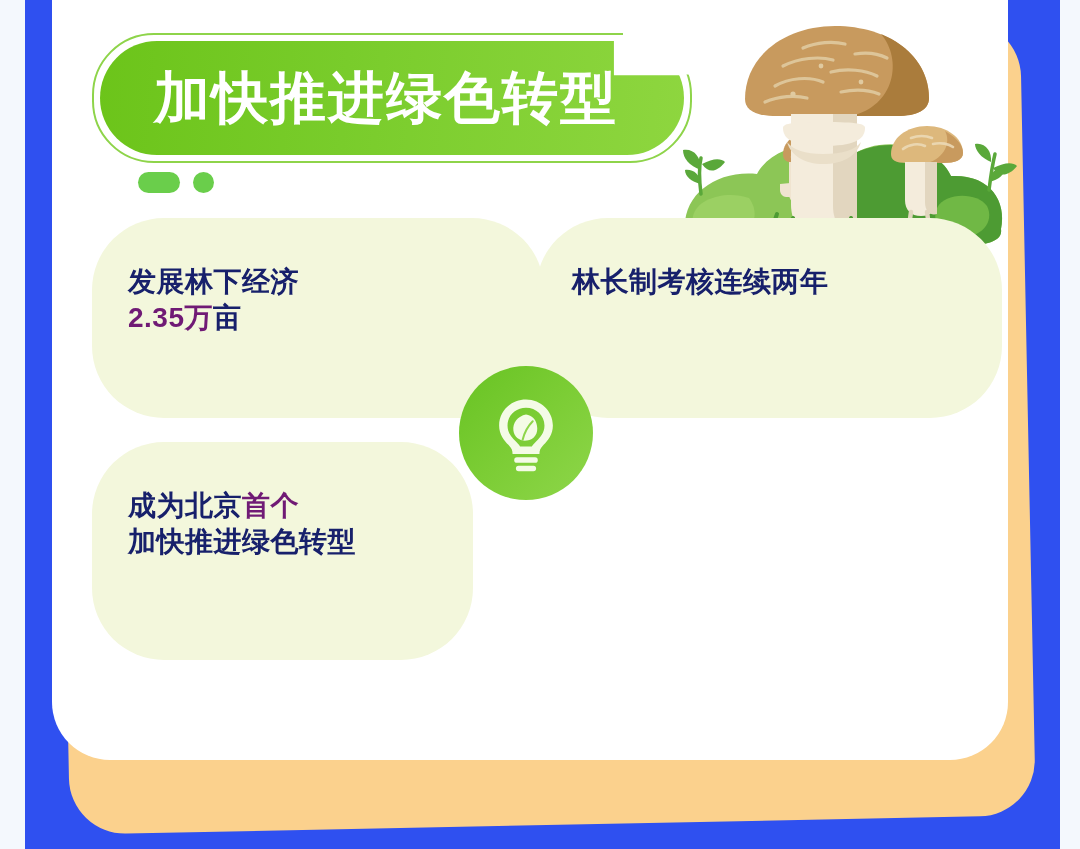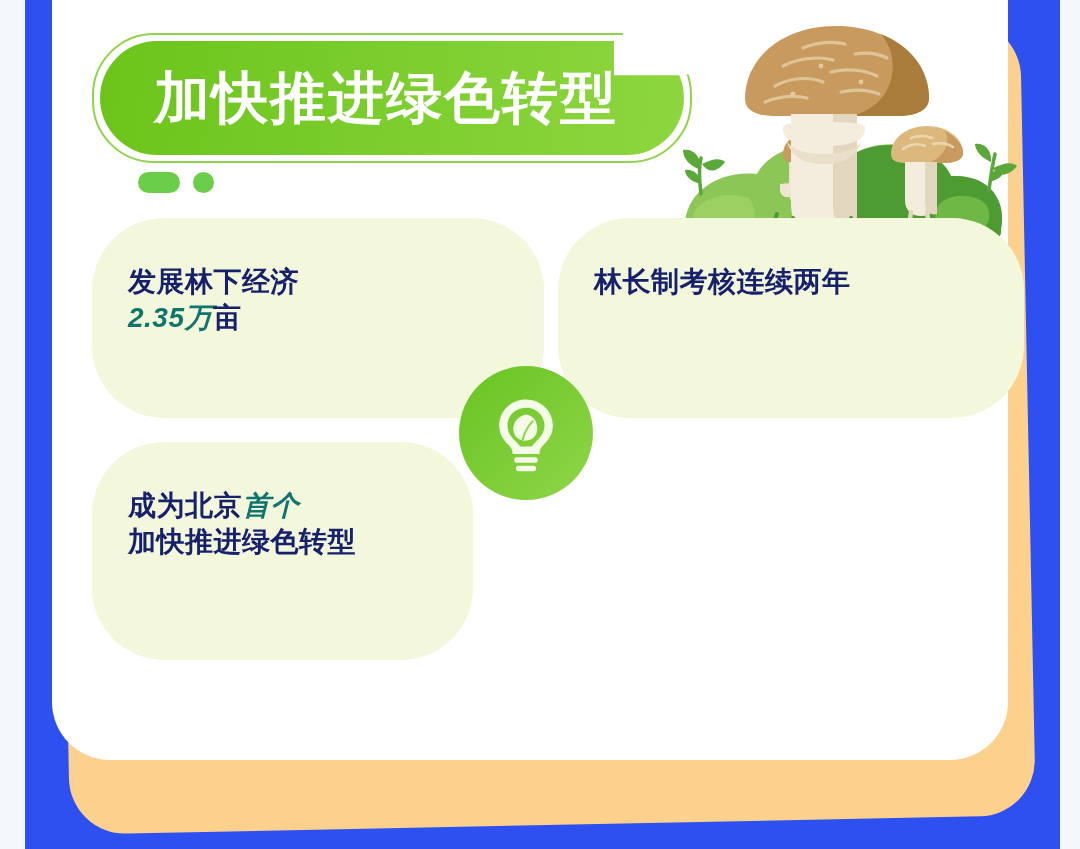--- a/index.html
+++ b/index.html
@@ -87,32 +87,32 @@
   .mushrooms { position:absolute; left:655px; top:-6px; width:370px; height:265px; }
 
   
   .card {
     position:absolute;
     background:#f3f7dc;
     border-radius:72px;
     padding:46px 0 0 36px;
   }
   .card-tl { left:92px;  top:218px; width:452px; height:200px; }
-  .card-tr { left:558px; top:218px; width:466px; height:200px; }
+  .card-tr { left:536px; top:218px; width:466px; height:200px; }
   .card-bl { left:92px;  top:442px; width:381px; height:218px; }
   .card-br { left:552px; top:442px; width:466px; height:218px; }
 
   .card-text {
     color:#17206b;
     font-size:28px;
     font-weight:bold;
     line-height:1.30;
     letter-spacing:0.5px;
   }
-  .card-text .hl { color:#0f766e;font-style:italic; }
+  .card-text .hl { color:#701a75; }
 
   
   .bulb-badge {
     position:absolute;
     left:459px; top:366px;
     width:134px; height:134px;
     border-radius:50%;
     background:linear-gradient(135deg,#68c323 0%,#7ccd35 50%,#8ed64a 100%);
     display:flex; align-items:center; justify-content:center;
     z-index:5;

